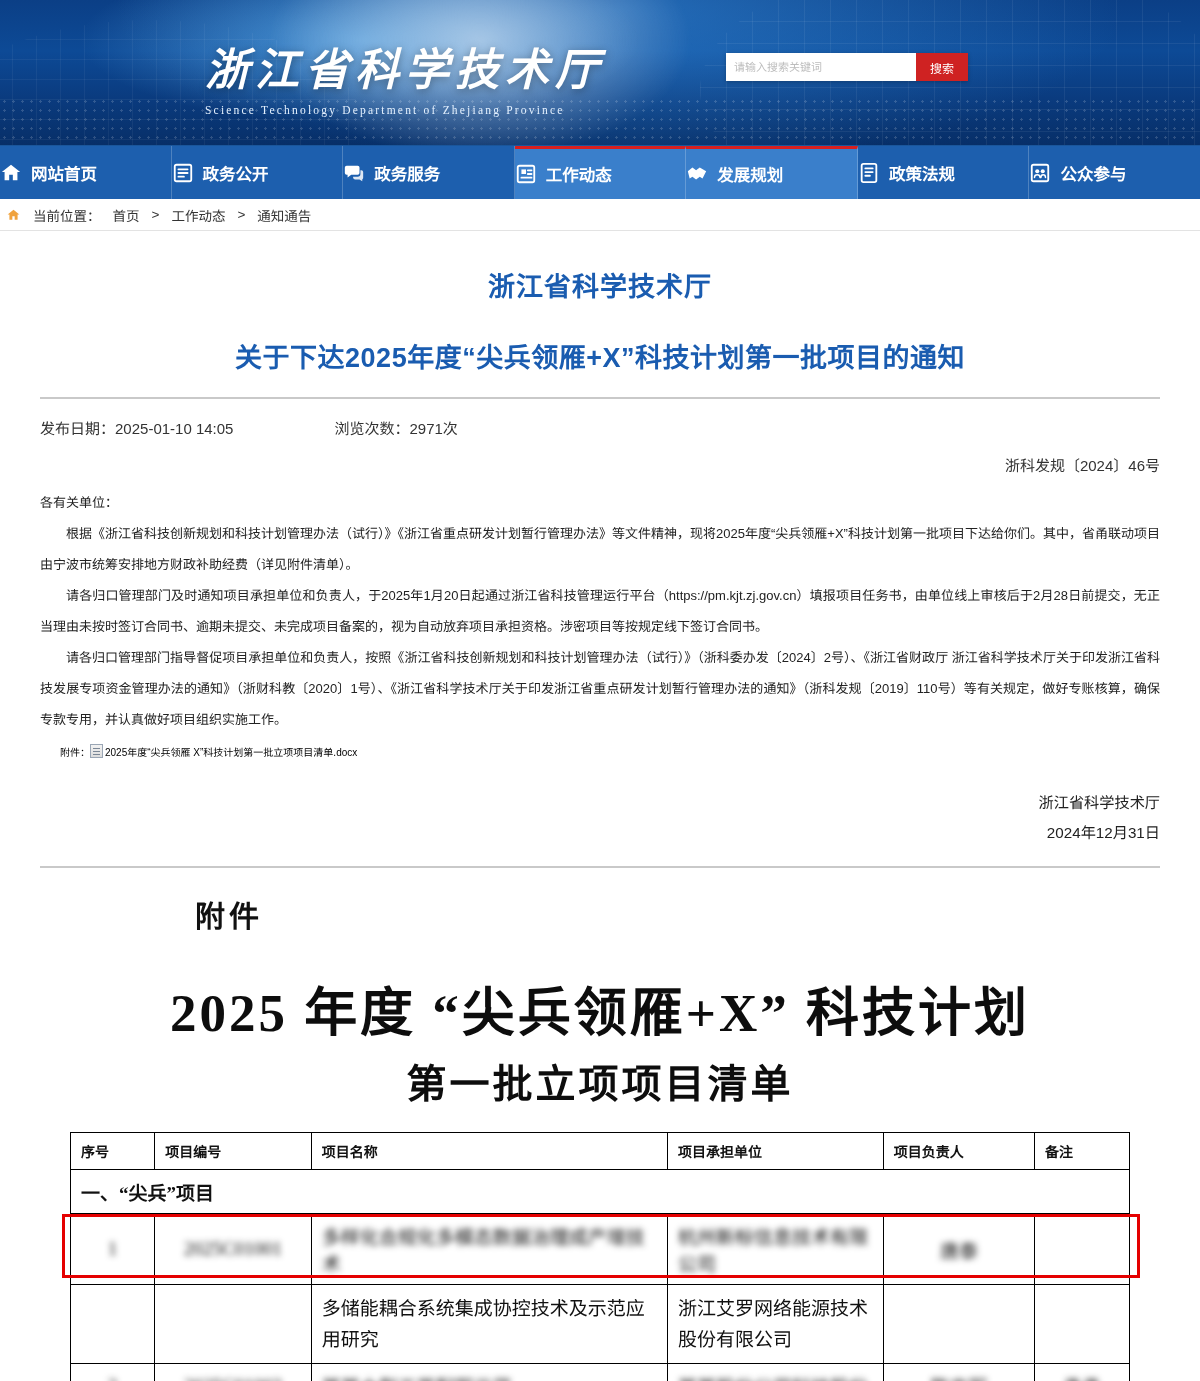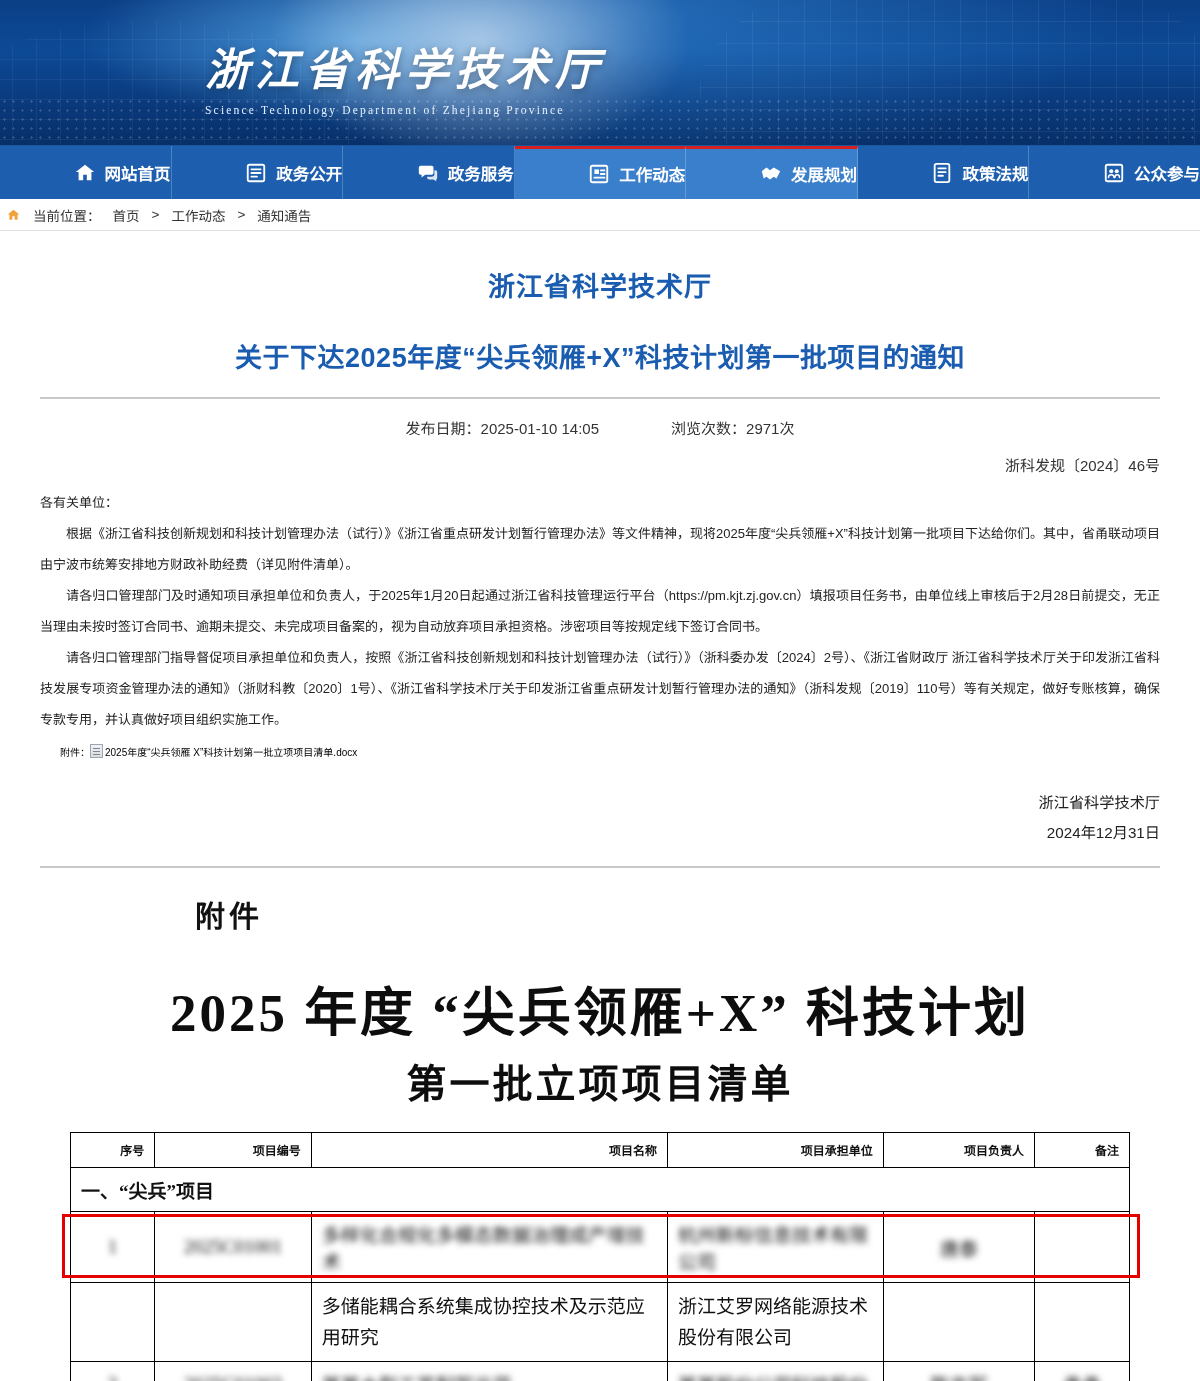--- a/index.html
+++ b/index.html
@@ -85,21 +85,21 @@
   }
 
   
   .nav {
     display: flex; width: 1200px; height: 54px;
     background: #1d5fae;
     border-top: 1px solid #1a569b;
   }
   .nav-item {
     flex: 1 1 0;
-    display: flex; align-items: center; justify-content: flex-end;
+    display: flex; align-items: center; justify-content: flex-start;
     gap: 9px;
     color: #ffffff; font-size: 16.5px; font-weight: 700;
     cursor: pointer;
     border-right: 1px solid rgba(255,255,255,0.22);
     position: relative;
   }
   .nav-item:last-child { border-right: none; }
   .nav-item.active {
     background: #3a7fcb;
     border-top: 3px solid #d81f1f;
@@ -132,21 +132,21 @@
   }
   .art-title-2 {
     text-align: center; color: #1a5cb0;
     font-size: 27px; font-weight: 700;
     margin-top: 32px; letter-spacing: .5px;
   }
   .title-rule {
     margin-top: 22px; height: 2px; background: #c9c9c9; width: 1120px;
   }
   .meta-row {
-    display: flex; justify-content: center; gap: 72px;
+    display: flex; gap: 101px;
     margin-top: 18px; font-size: 15px; color: #333;
   }
   .doc-no {
     text-align: right; margin-top: 16px; font-size: 15px; color: #333;
   }
   .body-text {
     margin-top: 12px; font-size: 13px; color: #222; line-height: 31px;
     text-align: justify;
   }
   .body-text p { margin: 0; }
@@ -189,21 +189,21 @@
     font-family: "Liberation Serif", serif;
     table-layout: fixed;
   }
   table.att-table th, table.att-table td {
     border: 1px solid #000;
     padding: 8px 10px;
     font-size: 19px;
     color: #111;
     vertical-align: middle;
   }
-  table.att-table th { text-align: right; font-weight: 700; font-size: 12px; }
+  table.att-table th { text-align: left; font-weight: 700; font-size: 14px; }
   .col-0 { width: 78px; } .col-1 { width: 145px; } .col-2 { width: 330px; }
   .col-3 { width: 200px; } .col-4 { width: 140px; } .col-5 { width: 88px; }
   td.c { text-align: center; }
   .section-row td { font-size: 20px; font-weight: 700; text-align: left; padding-left: 14px; }
   .blur { filter: blur(3.2px); color: #3a3a3a; }
   .blur-strong { filter: blur(4.5px); color: #555; }
   .row-clear td { font-size: 21px; line-height: 31px; }
   .hl-box {
     position: absolute;
     border: 3px solid #e50000;
@@ -217,20 +217,24 @@
   <div class="grid-globe"></div>
   <div class="grid-left"></div>
   <div class="glow"></div>
   <div class="dots"></div>
 
   <div class="logo-wrap">
     <div class="logo-cn">浙江省科学技术厅</div>
     <div class="logo-en">Science Technology Department of Zhejiang Province</div>
   </div>
 
+  <div class="search-box">
+    <input class="search-input" type="text" value="" placeholder="请输入搜索关键词" style="">
+    <button class="search-btn">搜索</button>
+  </div>
 </div>
 
 <div class="nav">
 
   <div class="nav-item">
     <span class="nav-ico">
       <svg width="22" height="22" viewBox="0 0 24 24">
           <path fill="#ffffff" d="M12 3 2 11h3v9h5v-6h4v6h5v-9h3z"></path>
         </svg>
     </span>

